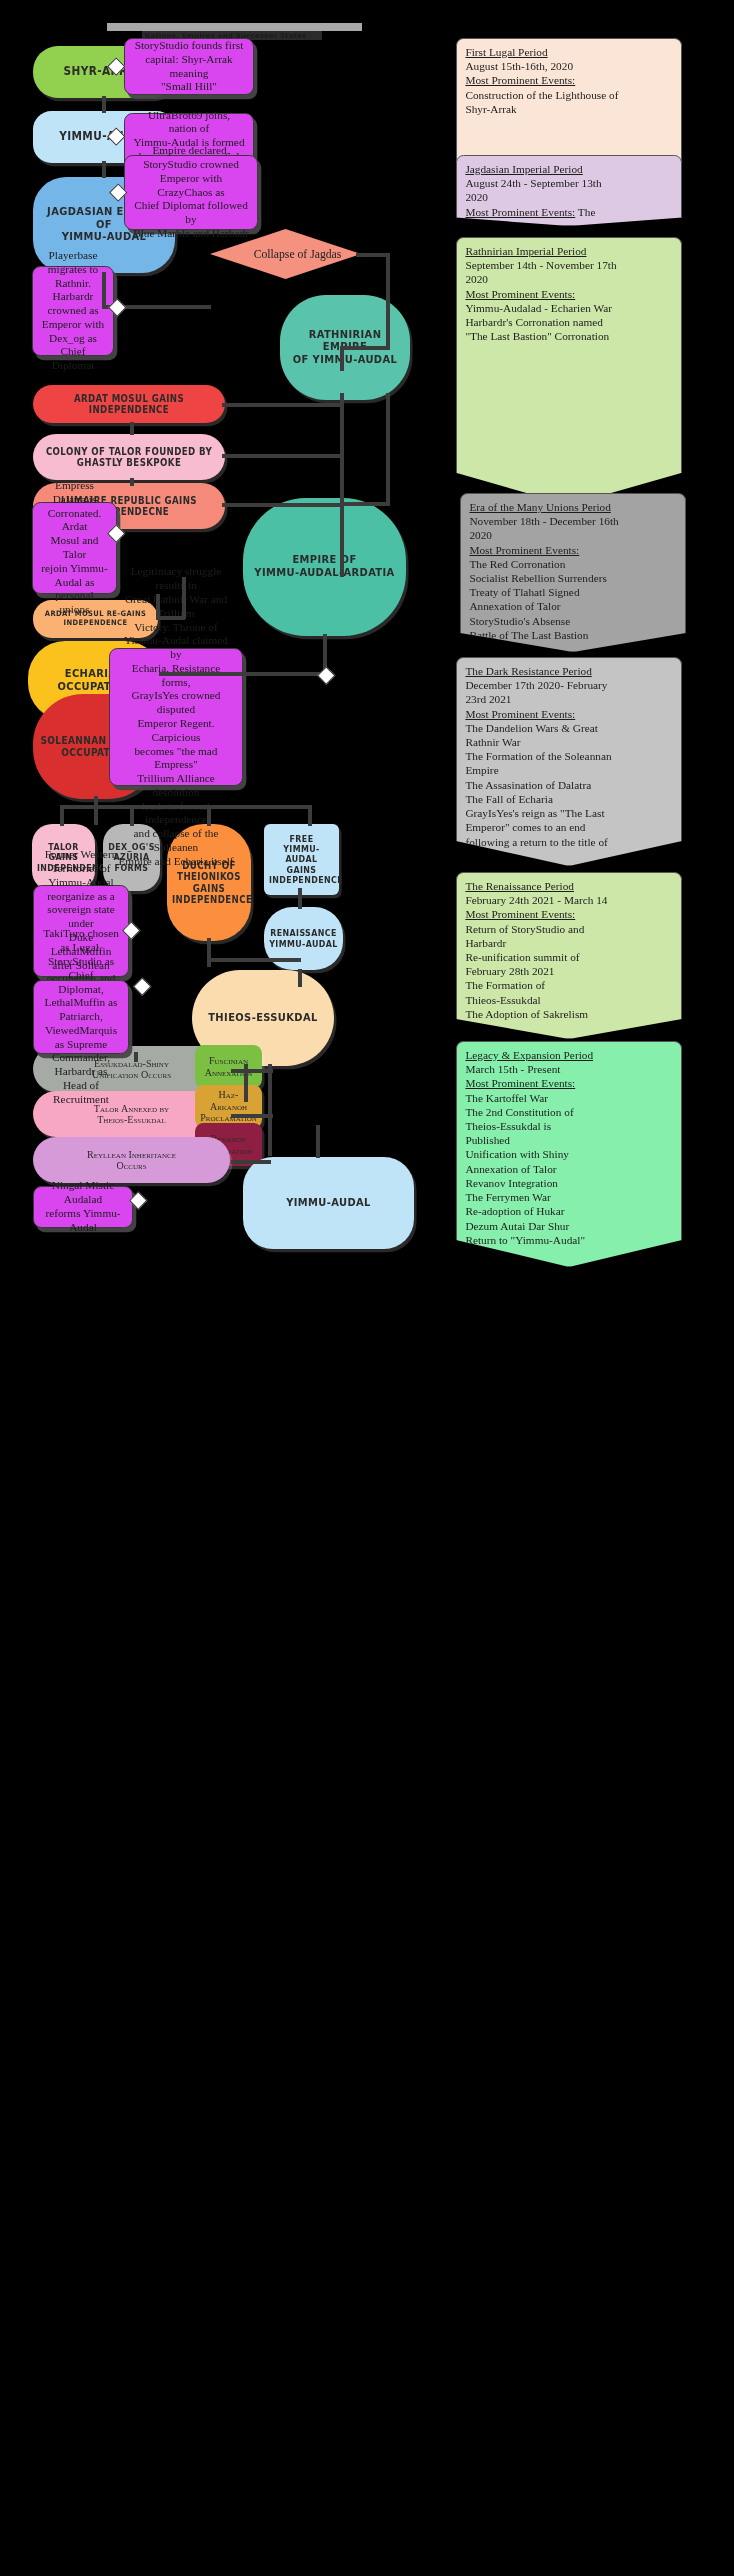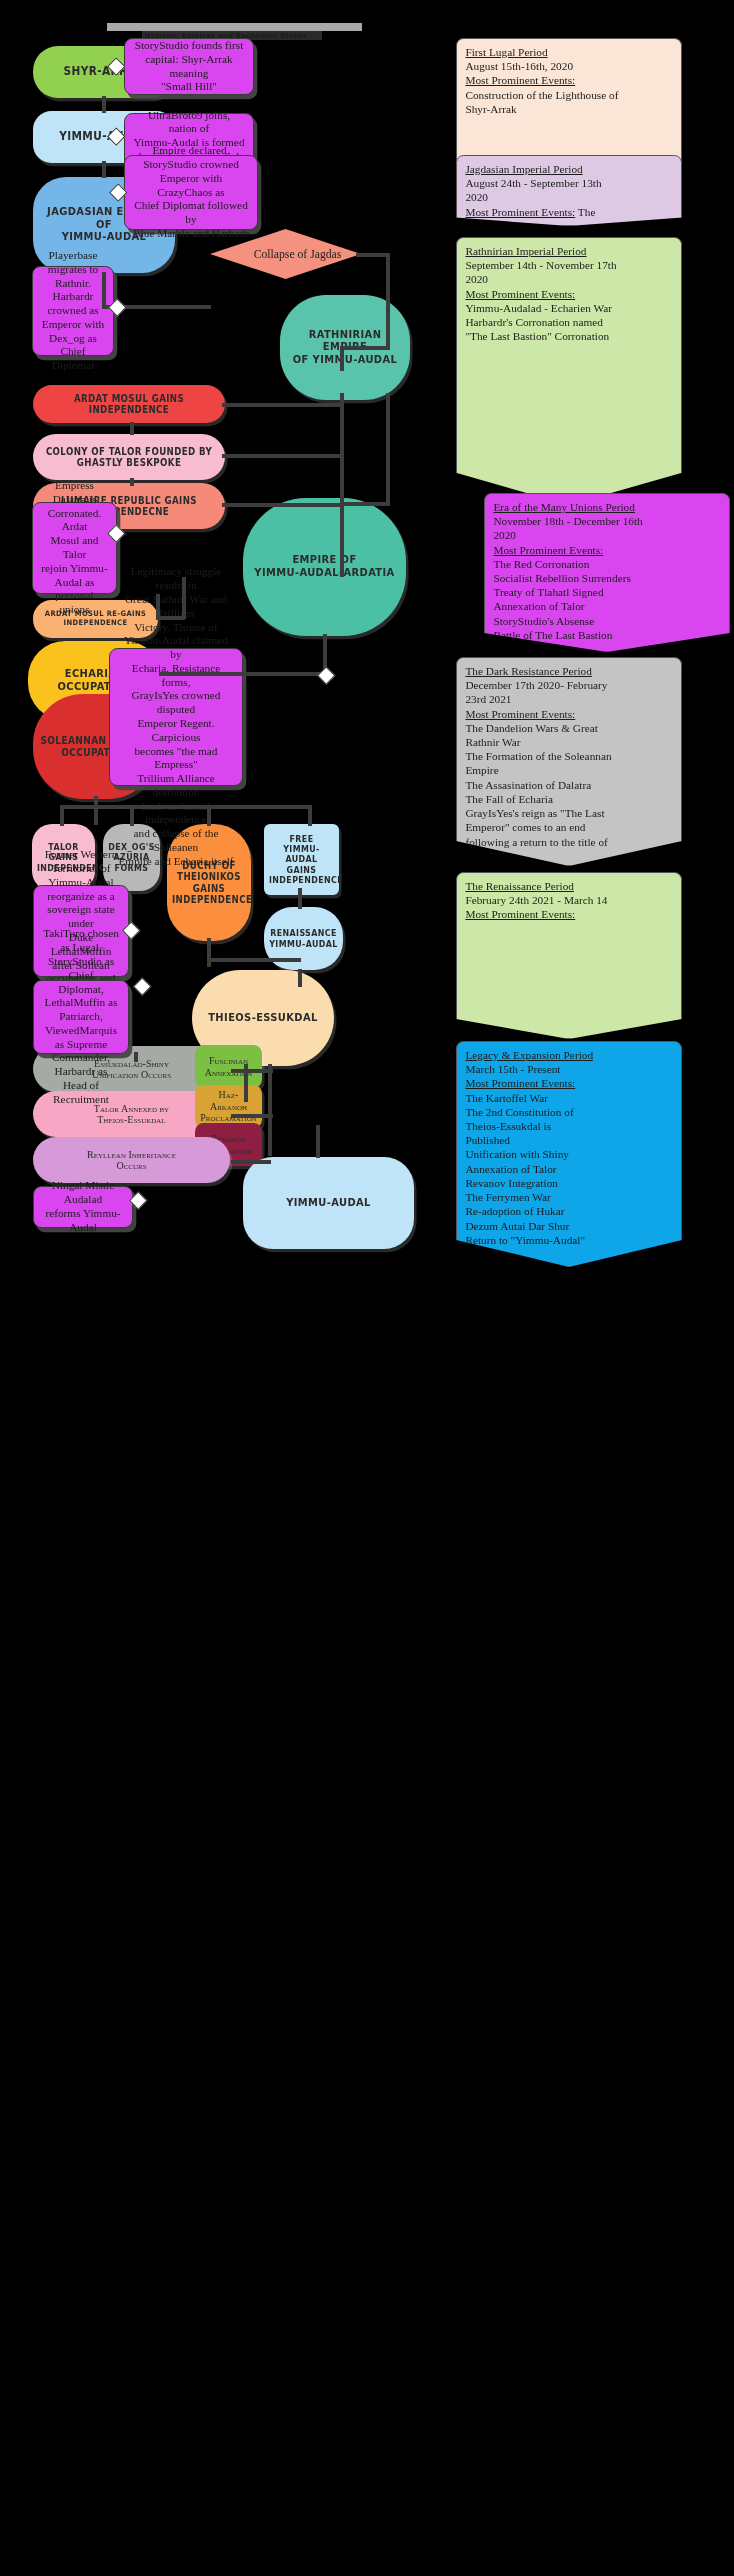--- a/index.html
+++ b/index.html
@@ -177,21 +177,21 @@
         <div class="lbl"><span class="ttl">Jagdasian Imperial Period</span><br><span style="white-space: pre-line;">August 24th - September 13th
 2020</span><br><span class="ev">Most Prominent Events:</span><span style="white-space: pre-line;"> The
 Nutsacking</span></div>
       </div>
       <div class="node period" style="left: 456px; top: 237px; width: 226px; height: 268px; background: rgb(205, 231, 168);">
         <div class="lbl"><span class="ttl">Rathnirian Imperial Period</span><br><span style="white-space: pre-line;">September 14th - November 17th
 2020</span><br><span class="ev">Most Prominent Events:</span><br><span style="white-space: pre-line;">Yimmu-Audalad - Echarien War
 Harbardr's Corronation named
 "The Last Bastion" Corronation</span></div>
       </div>
-      <div class="node period" style="left: 484px; top: 493px; width: 246px; height: 159px; background: #d946ef;">
+      <div class="node period" style="left: 460px; top: 493px; width: 226px; height: 159px; background: #a3a3a3;">
         <div class="lbl"><span class="ttl">Era of the Many Unions Period</span><br><span style="white-space: pre-line;">November 18th - December 16th
 2020</span><br><span class="ev">Most Prominent Events:</span><br><span style="white-space: pre-line;">The Red Corronation
 Socialist Rebellion Surrenders
 Treaty of Tlahatl Signed
 Annexation of Talor
 StoryStudio's Absense
 Battle of The Last Bastion</span></div>
       </div>
       <div class="node period" style="left: 456px; top: 657px; width: 226px; height: 209px; background: rgb(196, 196, 196);">
         <div class="lbl"><span class="ttl">The Dark Resistance Period</span><br><span style="white-space: pre-line;">December 17th 2020- February
@@ -200,23 +200,29 @@
 The Formation of the Soleannan
 Empire
 The Assasination of Dalatra
 The Fall of Echaria
 GrayIsYes's reign as "The Last
 Emperor" comes to an end
 following a return to the title of
 Lugal</span></div>
       </div>
       <div class="node period" style="left: 456px; top: 872px; width: 226px; height: 167px; background: rgb(205, 231, 168);">
-        <div class="lbl"><span class="ttl">The Renaissance Period</span><br><span style="white-space: pre-line;">February 24th 2021 - March 14</span><br><span class="ev">Most Prominent Events:</span><br></div>
-      </div>
-      <div class="node period" style="left: 456px; top: 1041px; width: 226px; height: 226px; background: #0ea5e9;">
+        <div class="lbl"><span class="ttl">The Renaissance Period</span><br><span style="white-space: pre-line;">February 24th 2021 - March 14</span><br><span class="ev">Most Prominent Events:</span><br><span style="white-space: pre-line;">Return of StoryStudio and
+Harbardr
+Re-unification summit of
+February 28th 2021
+The Formation of
+Thieos-Essukdal
+The Adoption of Sakrelism</span></div>
+      </div>
+      <div class="node period" style="left: 456px; top: 1041px; width: 226px; height: 226px; background: #86efac;">
         <div class="lbl"><span class="ttl">Legacy &amp; Expansion Period</span><br><span style="white-space: pre-line;">March 15th - Present</span><br><span class="ev">Most Prominent Events:</span><br><span style="white-space: pre-line;">The Kartoffel War
 The 2nd Constitution of
 Theios-Essukdal is
 Published
 Unification with Shiny
 Annexation of Talor
 Revanov Integration
 The Ferrymen War
 Re-adoption of Hukar
 Dezum Autai Dar Shur

